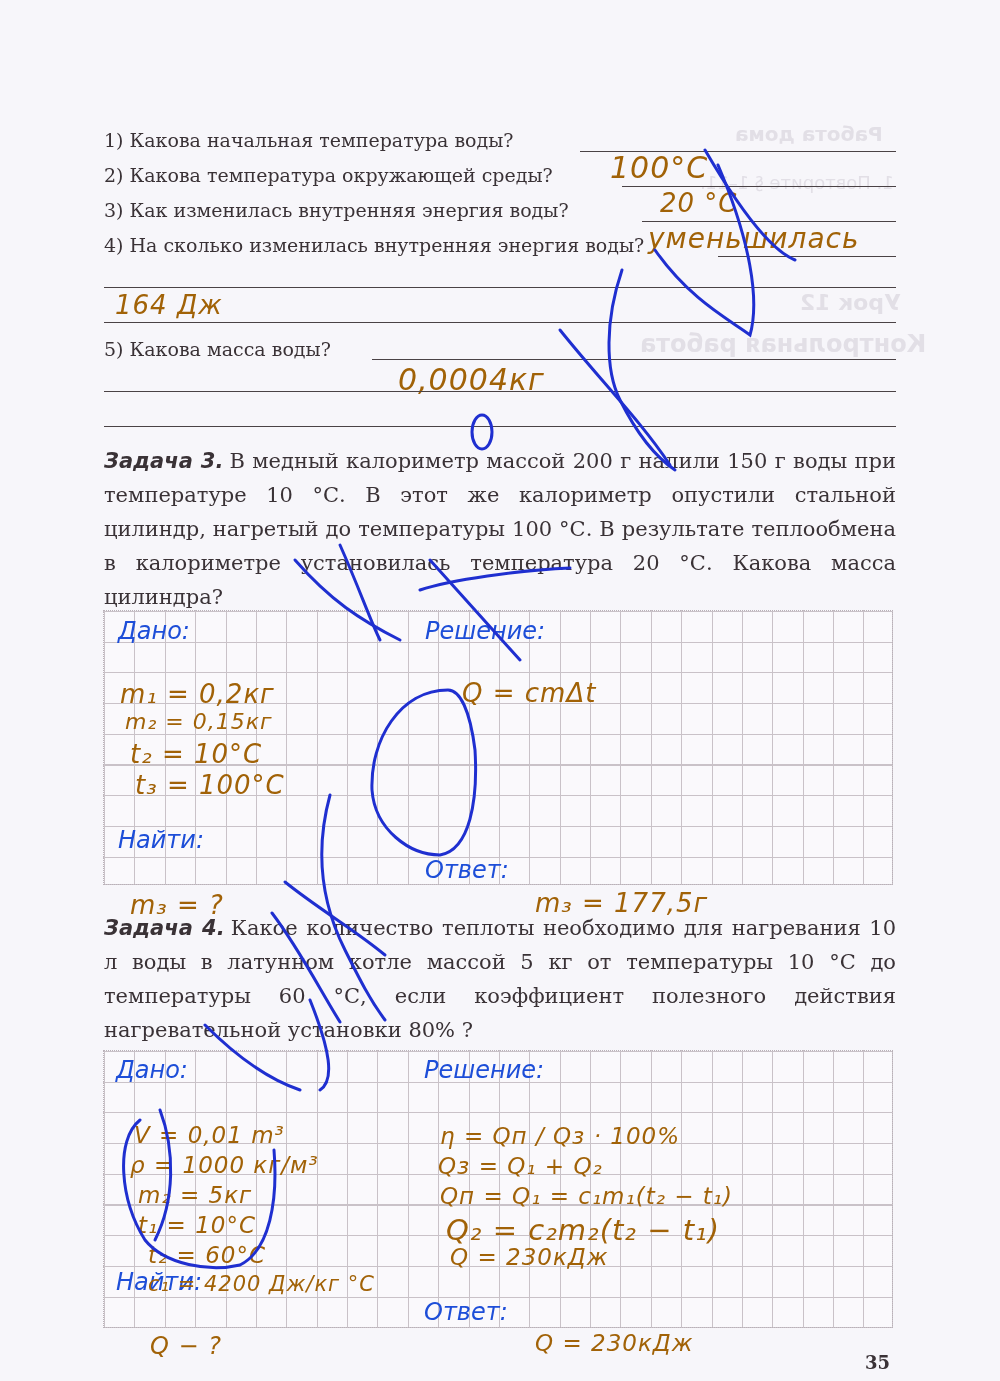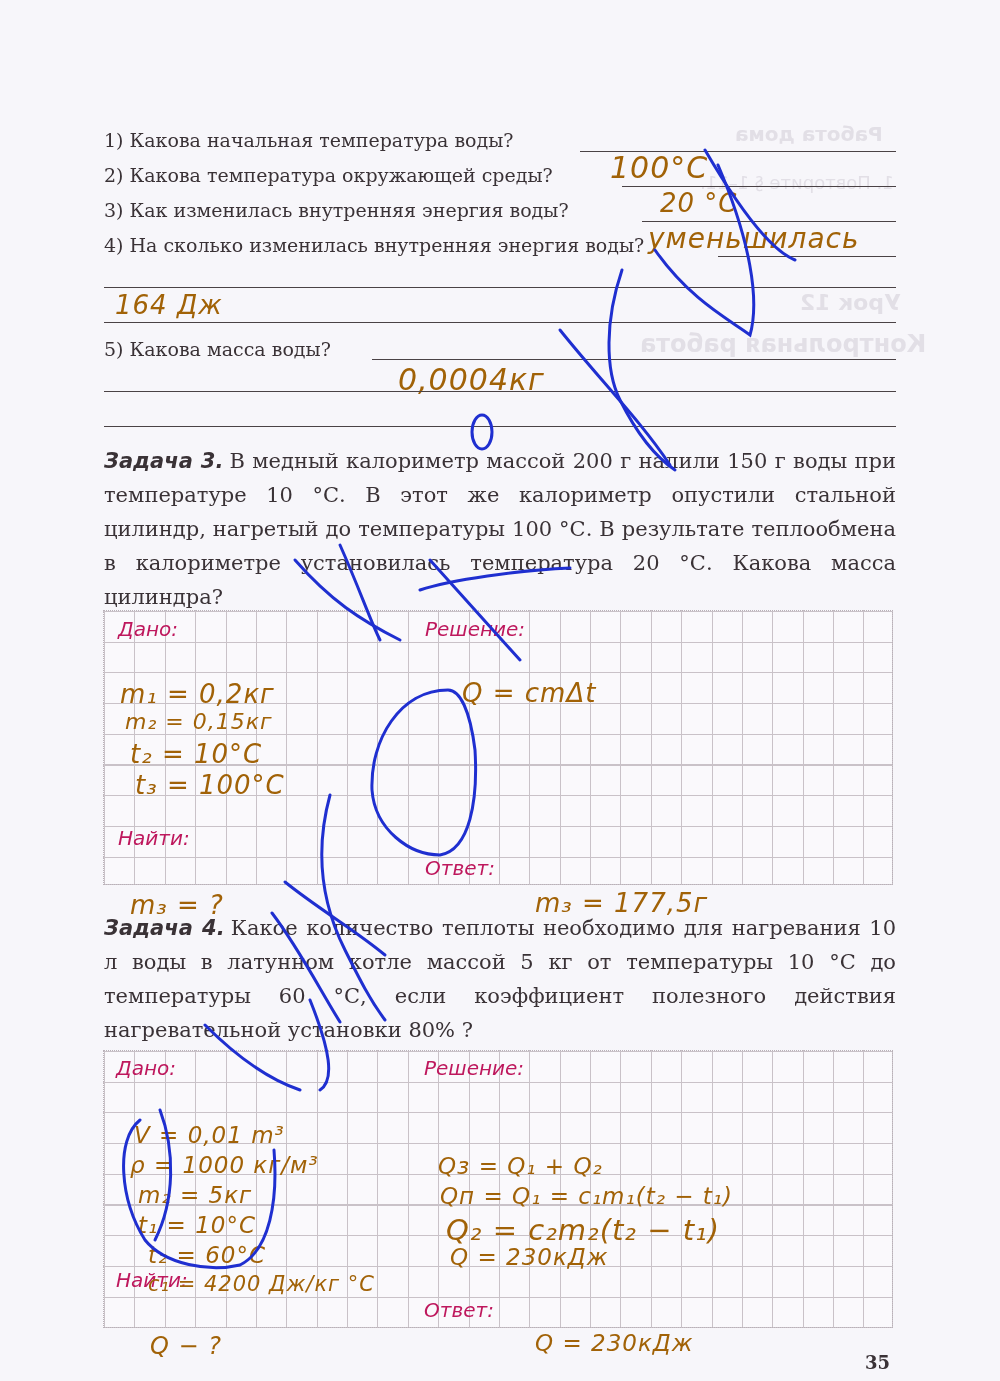--- a/index.html
+++ b/index.html
@@ -31,21 +31,21 @@
     position: absolute; left: 103px; width: 790px;
     background-image:
       repeating-linear-gradient(to right, #c9c2c8 0 1px, transparent 1px 30.38px),
       repeating-linear-gradient(to bottom, #c9c2c8 0 1px, transparent 1px 30.7px);
     border: 1px dotted #b9b1b8;
     box-sizing: border-box;
     background-color: #faf9fc;
   }
   .glabel {
     position: absolute; font-family: "DejaVu Sans", sans-serif; font-style: italic;
-    font-size: 20px; color: #be185d;
+    font-size: 24px; color: #1d4ed8;
   }
   .page-number {
     position: absolute; left: 865px; top: 1352px; font-size: 18px; font-weight: bold; color: #3a3236;
   }
   .frac { display: inline-block; vertical-align: middle; text-align: center; }
   .frac .num { display: block; border-bottom: 1.5px solid #2b2fc4; padding: 0 2px; }
   .frac .den { display: block; }
   svg.overlay { position: absolute; left: 0; top: 0; pointer-events: none; }
   .bleed {
     position: absolute; color: #e2dfe6; font-size: 18px; white-space: nowrap;
@@ -116,20 +116,21 @@
   <div class="glabel" style="left:424px;top:1298px;">Ответ:</div>
 
   <div class="hand" style="left:134px;top:1090px;font-size:23px;">V = 0,01 m³</div>
   <div class="hand" style="left:130px;top:1120px;font-size:23px;">ρ = 1000 кг/м³</div>
   <div class="hand" style="left:138px;top:1150px;font-size:23px;">m₂ = 5кг</div>
   <div class="hand" style="left:138px;top:1180px;font-size:23px;">t₁ = 10°С</div>
   <div class="hand" style="left:148px;top:1210px;font-size:23px;">t₂ = 60°С</div>
   <div class="hand" style="left:148px;top:1240px;font-size:21px;">c₁ = 4200 Дж/кг °С</div>
   <div class="hand" style="left:150px;top:1300px;font-size:24px;">Q − ?</div>
 
+  <div class="hand" style="left:440px;top:1091px;font-size:23px;">η = Qп / Qз · 100%</div>
   <div class="hand" style="left:438px;top:1121px;font-size:23px;">Qз = Q₁ + Q₂</div>
   <div class="hand" style="left:440px;top:1151px;font-size:23px;">Qп = Q₁ = c₁m₁(t₂ − t₁)</div>
   <div class="hand" style="left:446px;top:1181px;font-size:29px;">Q₂ = c₂m₂(t₂ − t₁)</div>
   <div class="hand" style="left:450px;top:1212px;font-size:23px;">Q = 230кДж</div>
   <div class="hand" style="left:535px;top:1298px;font-size:23px;">Q = 230кДж</div>
 
   <div class="page-number">35</div>
 
   <svg class="overlay" width="1000" height="1381" fill="none" stroke="#1f2fd0" stroke-width="3" stroke-linecap="round">
 

